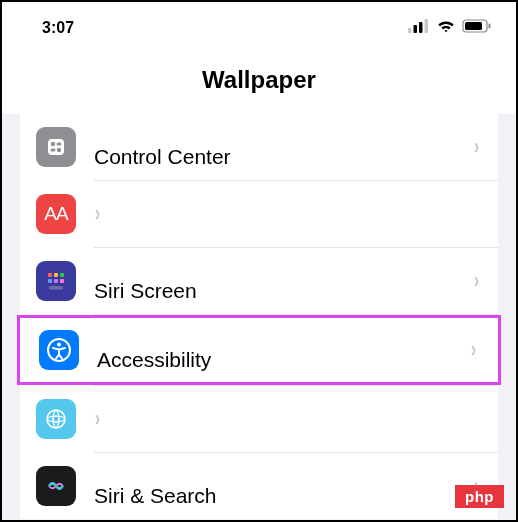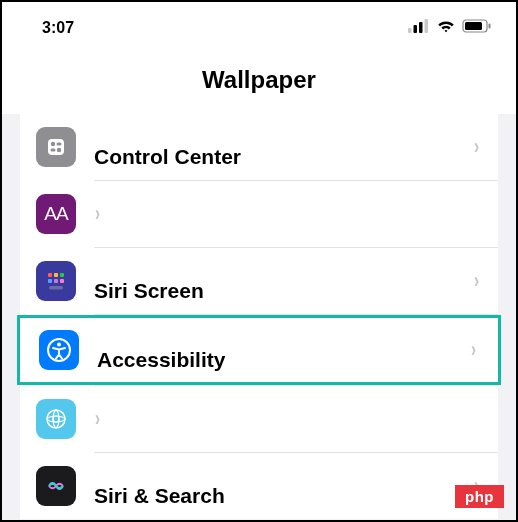--- a/index.html
+++ b/index.html
@@ -48,39 +48,39 @@
       border-radius: 0;
     }
     .row {
       display: flex;
       align-items: center;
       height: 66px;
       position: relative;
       cursor: pointer;
     }
     .row.highlighted {
-      border: 3px solid #14b8a6;
+      border: 3px solid #d946ef;
       margin: 0 -3px;
       padding: 0 3px;
       height: 70px;
     }
     .icon-box {
       width: 40px;
       height: 40px;
       border-radius: 9px;
       margin-left: 16px;
       margin-right: 18px;
       display: flex;
       align-items: center;
       justify-content: center;
       flex-shrink: 0;
     }
     .row-label {
       font-size: 21px;
-      font-weight: 700;
+      font-weight: 400;
       flex: 1;
       margin-top: 20px;
     }
     .chevron {
       color: #c6c6c8;
       margin-right: 18px;
       font-size: 22px;
       font-weight: 600;
       transform: scaleX(0.7);
     }
@@ -95,21 +95,21 @@
       right: 12px;
       background: #e8343d;
       color: #fff;
       font-size: 15px;
       font-weight: 700;
       padding: 3px 10px;
       letter-spacing: 0.5px;
     }
     
     .ic-control { background: #8e8e93; }
-    .ic-display { background: #701a75; }
+    .ic-display { background: #ef4444; }
     .ic-home { background: #3a3a9e; }
     .ic-access { background: #007aff; }
     .ic-wallpaper { background: #54c7ec; }
     .ic-siri { background: #1b1b1d; }
     .aa-text { color:#fff; font-weight:500; font-size:19px; letter-spacing:-1px;}
   </style>
 </head>
 <body>
 
 <div class="status-bar">

